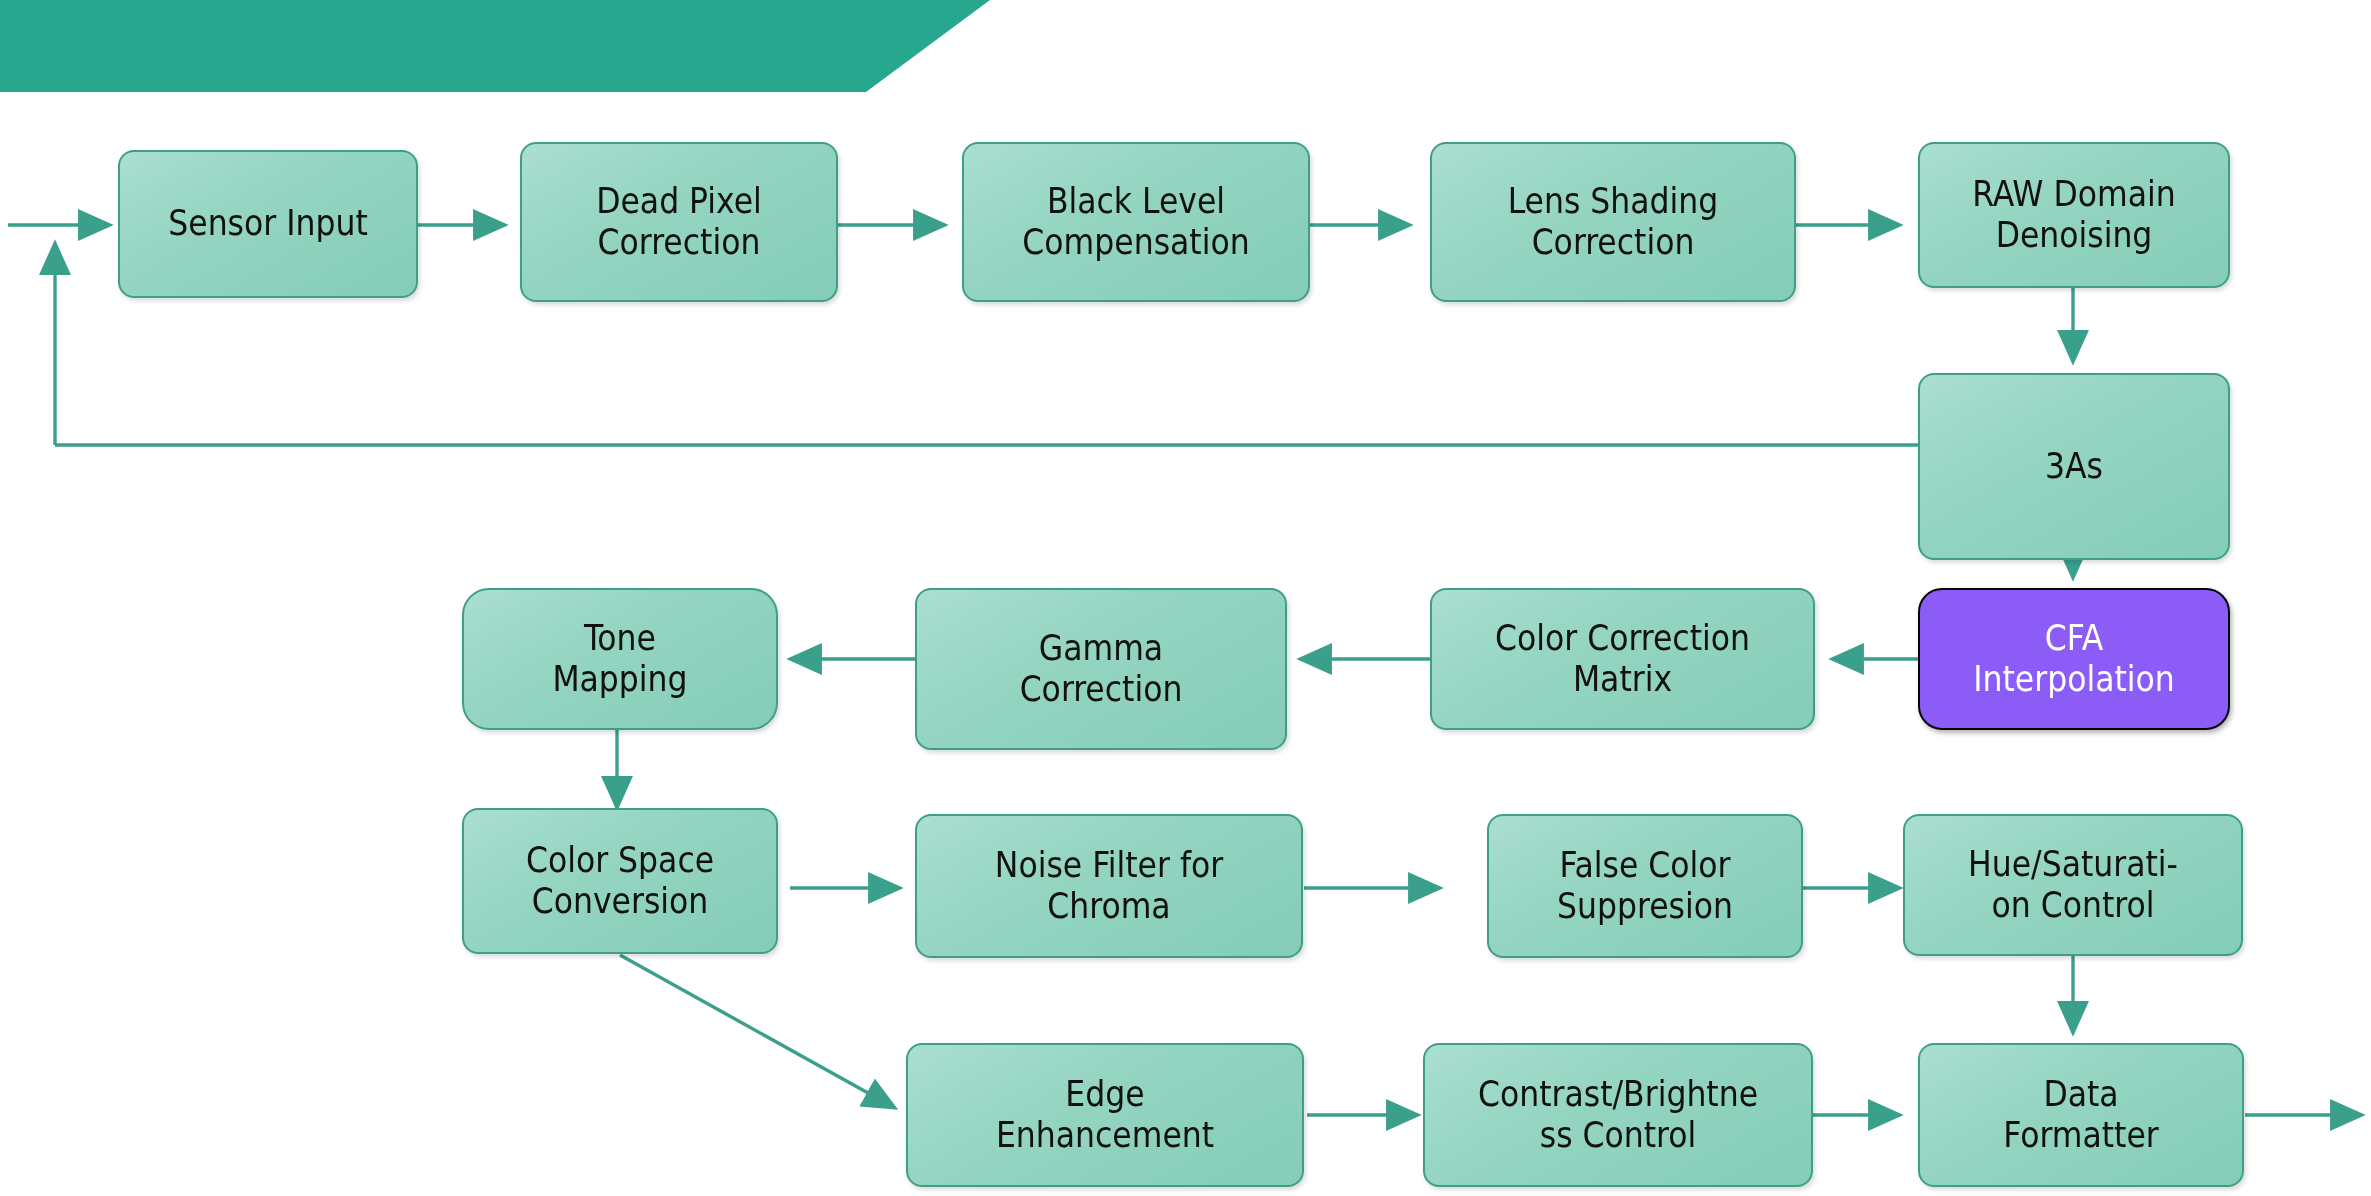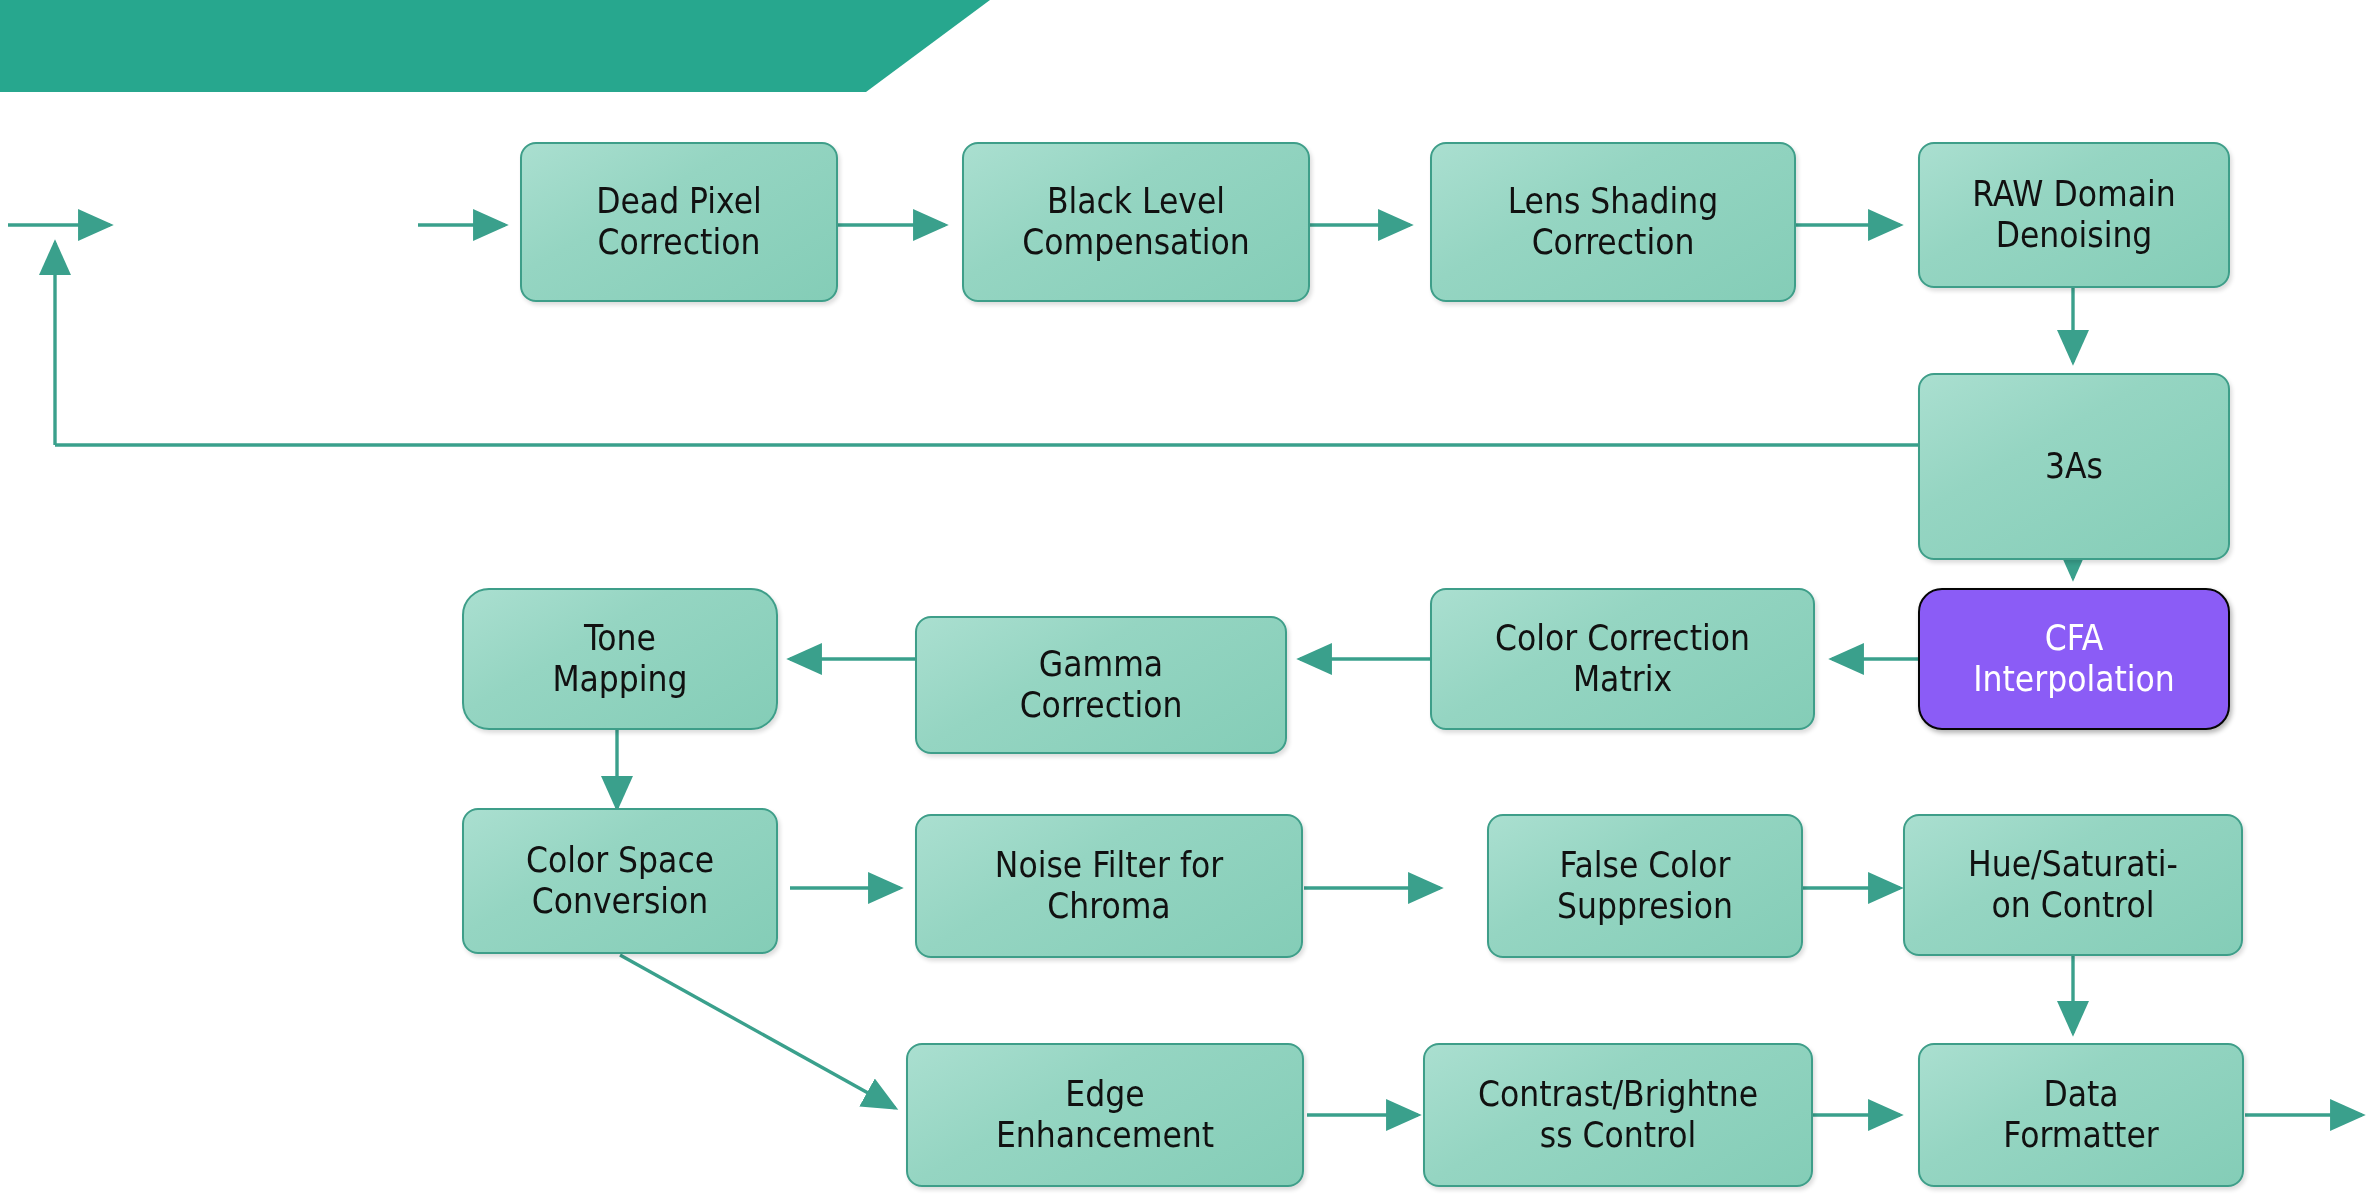--- a/index.html
+++ b/index.html
@@ -98,20 +98,23 @@
       <path d="M2073,955 L2073,1033" marker-end="url(#ah)"></path>
 
       <path d="M620,955 L895,1108" marker-end="url(#ah)"></path>
 
       <path d="M1307,1115 L1418,1115" marker-end="url(#ah)"></path>
       <path d="M1812,1115 L1900,1115" marker-end="url(#ah)"></path>
       <path d="M2245,1115 L2362,1115" marker-end="url(#ah)"></path>
     </g>
   </svg>
 
+  <div class="node" style="left:118px;top:150px;width:300px;height:148px;">
+    <span class="lbl">Sensor Input</span>
+  </div>
 
   <div class="node" style="left:520px;top:142px;width:318px;height:160px;">
     <span class="lbl">Dead Pixel
 Correction</span>
   </div>
 
   <div class="node" style="left:962px;top:142px;width:348px;height:160px;">
     <span class="lbl">Black Level
 Compensation</span>
   </div>
@@ -133,21 +136,21 @@
   <div class="node dark" style="left:1918px;top:588px;width:312px;height:142px;">
     <span class="lbl">CFA
 Interpolation</span>
   </div>
 
   <div class="node" style="left:1430px;top:588px;width:385px;height:142px;">
     <span class="lbl">Color Correction
 Matrix</span>
   </div>
 
-  <div class="node" style="left:915px;top:616px;width:372px;height:138px;">
+  <div class="node" style="left:915px;top:588px;width:372px;height:162px;">
     <span class="lbl">Gamma
 Correction</span>
   </div>
 
   <div class="node" style="left:462px;top:588px;width:316px;height:142px;border-radius:27px;">
     <span class="lbl">Tone
 Mapping</span>
   </div>
 
   <div class="node" style="left:462px;top:808px;width:316px;height:146px;">

